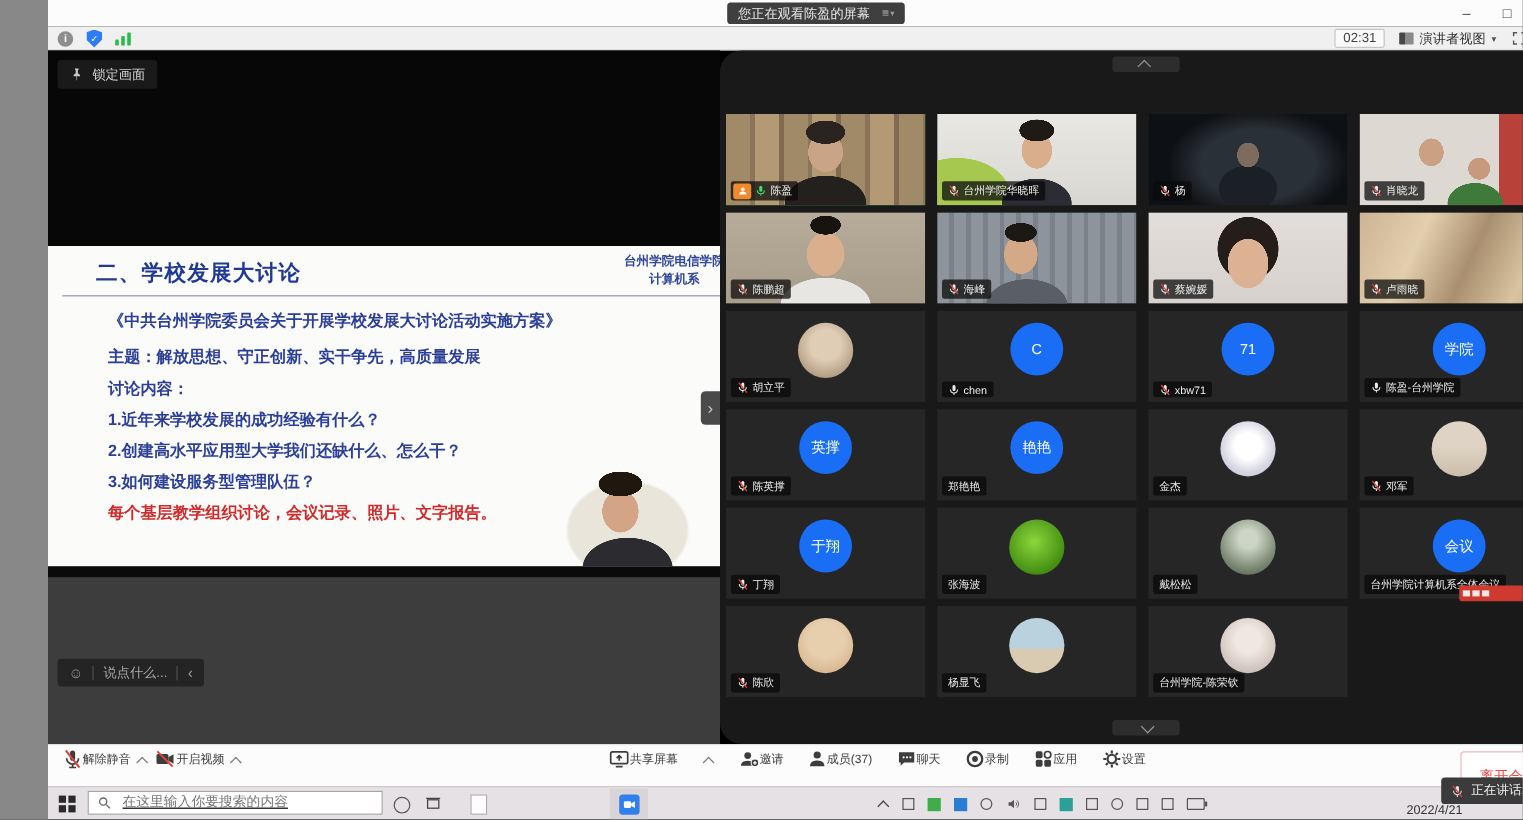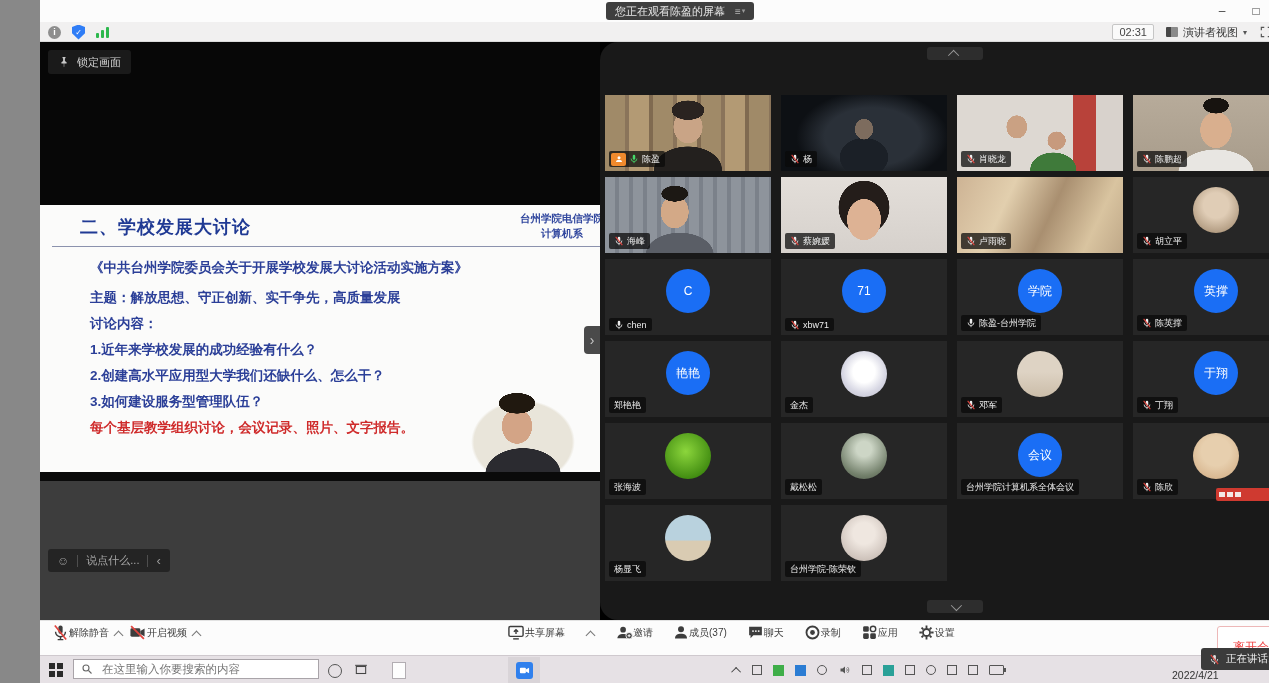--- a/index.html
+++ b/index.html
@@ -157,21 +157,21 @@
   .leave-btn{position:absolute;right:12px;top:5px;height:25px;padding:12px 15px;font-size:12px;
       color:#ef4444;border:1px solid #edb8b8;border-radius:3px;background:#fff;
       font-family:"Liberation Sans",sans-serif;}
   
   .taskbar{position:absolute;left:0;top:655px;width:1269px;height:28px;background:#e6e1e5;
       border-top:1px solid #cfc9ce;box-sizing:border-box;}
   .start{position:absolute;left:9px;top:7px;width:14px;height:14px;display:grid;
       grid-template-columns:6px 6px;grid-template-rows:6px 6px;gap:1.5px;}
   .start i{background:#2a2a2a;display:block;}
   .tb-search{position:absolute;left:33px;top:3px;width:246px;height:20px;background:#fff;
-      border:1px solid #a9a4a9;display:flex;align-items:center;gap:7px;padding:0 7px;box-sizing:border-box;}
+      border:1px solid #a9a4a9;display:flex;align-items:center;gap:7px;padding:0 7px;box-sizing:border-box;text-decoration:underline;}
   .tb-search input{border:none;outline:none;font-size:11.5px;color:#3f3f3f;width:200px;
       font-family:"Liberation Sans",sans-serif;background:transparent;}
   .cortana{position:absolute;left:288px;top:8px;width:12px;height:12px;border:1.6px solid #555;border-radius:50%;}
   .taskview{position:absolute;left:314px;top:8px;}
   .doc-ic{position:absolute;left:352px;top:6px;width:12px;height:15px;background:#fdfdfd;border:1px solid #b2adb2;}
   .meet-app{position:absolute;left:468px;top:1px;width:32px;height:26px;background:#d9d4d8;
       display:flex;align-items:center;justify-content:center;}
   .meet-ic{width:17px;height:17px;background:#2f80ed;border-radius:3px;display:flex;align-items:center;justify-content:center;}
   .tray{position:absolute;left:694px;top:6px;display:flex;align-items:center;gap:11px;height:16px;}
   .tray .tchev{width:6px;height:6px;border-left:1.5px solid #444;border-top:1.5px solid #444;transform:rotate(45deg) translateY(2px);}
@@ -297,20 +297,36 @@
                   <rect class="b" x="9" y="2" width="6" height="12" rx="3" fill="#ededed"></rect>
                   <path class="s" d="M5 11a7 7 0 0 0 14 0" fill="none" stroke="#ededed" stroke-width="2"></path>
                   <path class="s" d="M12 18v4" stroke="#ededed" stroke-width="2"></path>
                   <path class="slash" d="M4 2L20 22" stroke="#e0443e" stroke-width="2.6"></path>
                 </svg>
       </span>
       <span class="pname">陈盈</span>
     </div>
   </div>
           <div class="tile m-muted">
+    <div class="vid v-greenchair"></div>
+
+    <div class="nametag">
+
+      <span class="mic">
+        <svg width="10" height="10" viewBox="0 0 24 24">
+                  <rect class="b" x="9" y="2" width="6" height="12" rx="3" fill="#ededed"></rect>
+                  <path class="s" d="M5 11a7 7 0 0 0 14 0" fill="none" stroke="#ededed" stroke-width="2"></path>
+                  <path class="s" d="M12 18v4" stroke="#ededed" stroke-width="2"></path>
+                  <path class="slash" d="M4 2L20 22" stroke="#e0443e" stroke-width="2.6"></path>
+                </svg>
+      </span>
+      <span class="pname">台州学院华晓晖</span>
+    </div>
+  </div>
+          <div class="tile m-muted">
     <div class="vid v-dark"></div>
 
     <div class="nametag">
 
       <span class="mic">
         <svg width="10" height="10" viewBox="0 0 24 24">
                   <rect class="b" x="9" y="2" width="6" height="12" rx="3" fill="#ededed"></rect>
                   <path class="s" d="M5 11a7 7 0 0 0 14 0" fill="none" stroke="#ededed" stroke-width="2"></path>
                   <path class="s" d="M12 18v4" stroke="#ededed" stroke-width="2"></path>
                   <path class="slash" d="M4 2L20 22" stroke="#e0443e" stroke-width="2.6"></path>

